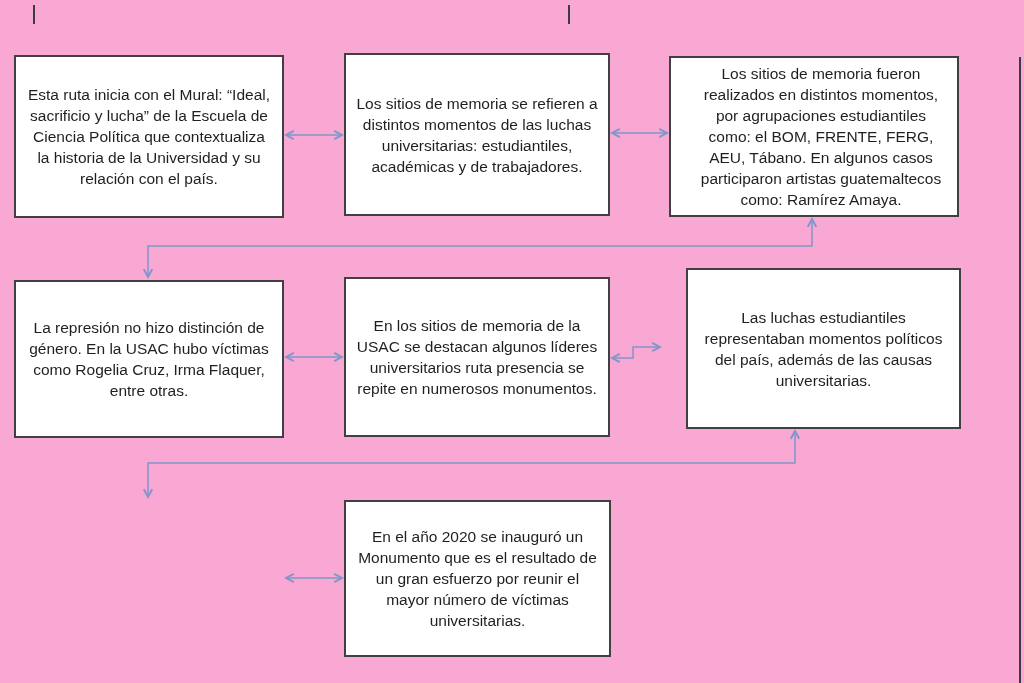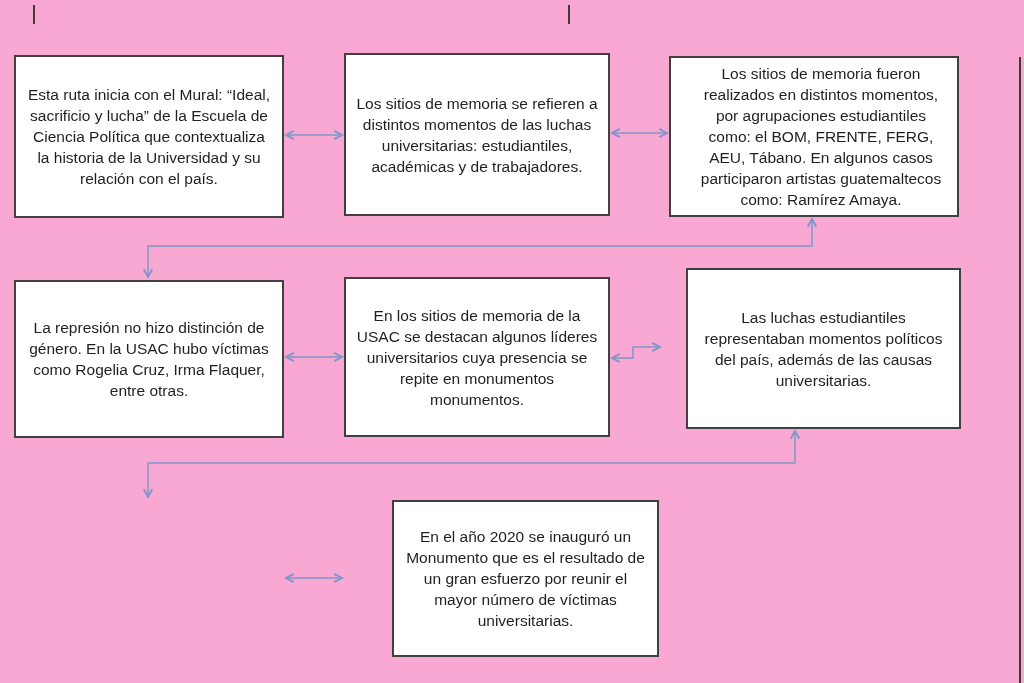--- a/index.html
+++ b/index.html
@@ -28,21 +28,21 @@
     line-height:21px;
     padding:2px 9px;
   }
   .b1{ left:14px;  top:55px;  width:270px; height:163px; }
   .b2{ left:344px; top:53px;  width:266px; height:163px;justify-content:flex-end; }
   .b3{ left:669px; top:56px;  width:290px; height:161px;padding-left:23px; }
   .b4{ left:14px;  top:280px; width:270px; height:158px;text-align:center; }
   .b5{ left:344px; top:277px; width:266px; height:160px; }
   .b6{ left:662px; top:268px; width:275px; height:161px;margin-left:24px; }
   .b7{ left:14px;  top:500px; width:270px; height:158px; }
-  .b8{ left:344px; top:500px; width:267px; height:157px;margin-left:48px; }
+  .b8{ left:344px; top:500px; width:267px; height:157px; }
   .svg-layer{
     position:absolute; left:0; top:0; width:1024px; height:683px;
     pointer-events:none;
   }
   .arrow{
     fill:none;
     stroke:var(--arrow);
     stroke-width:1.5;
   }
   .arrowhead{
@@ -94,21 +94,21 @@
   <div class="box b2">
     <span>Los sitios de memoria se refieren a distintos momentos de las luchas universitarias: estudiantiles, académicas y de trabajadores.</span>
   </div>
   <div class="box b3">
     <span>Los sitios de memoria fueron realizados en distintos momentos, por agrupaciones estudiantiles como: el BOM, FRENTE, FERG, AEU, Tábano. En algunos casos participaron artistas guatemaltecos como: Ramírez Amaya.</span>
   </div>
   <div class="box b4">
     <span>La represión no hizo distinción de género. En la USAC hubo víctimas como Rogelia Cruz, Irma Flaquer, entre otras.</span>
   </div>
   <div class="box b5">
-    <span>En los sitios de memoria de la USAC se destacan algunos líderes universitarios cuya presencia se repite en monumentos monumentos.</span>
+    <span>En los sitios de memoria de la USAC se destacan algunos líderes universitarios ruta presencia se repite en numerosos monumentos.</span>
   </div>
   <div class="box b6">
     <span>Las luchas estudiantiles representaban momentos políticos del país, además de las causas universitarias.</span>
   </div>
   <div class="box b8">
     <span>En el año 2020 se inauguró un Monumento que es el resultado de un gran esfuerzo por reunir el mayor número de víctimas universitarias.</span>
   </div>
 
 </div>
 

